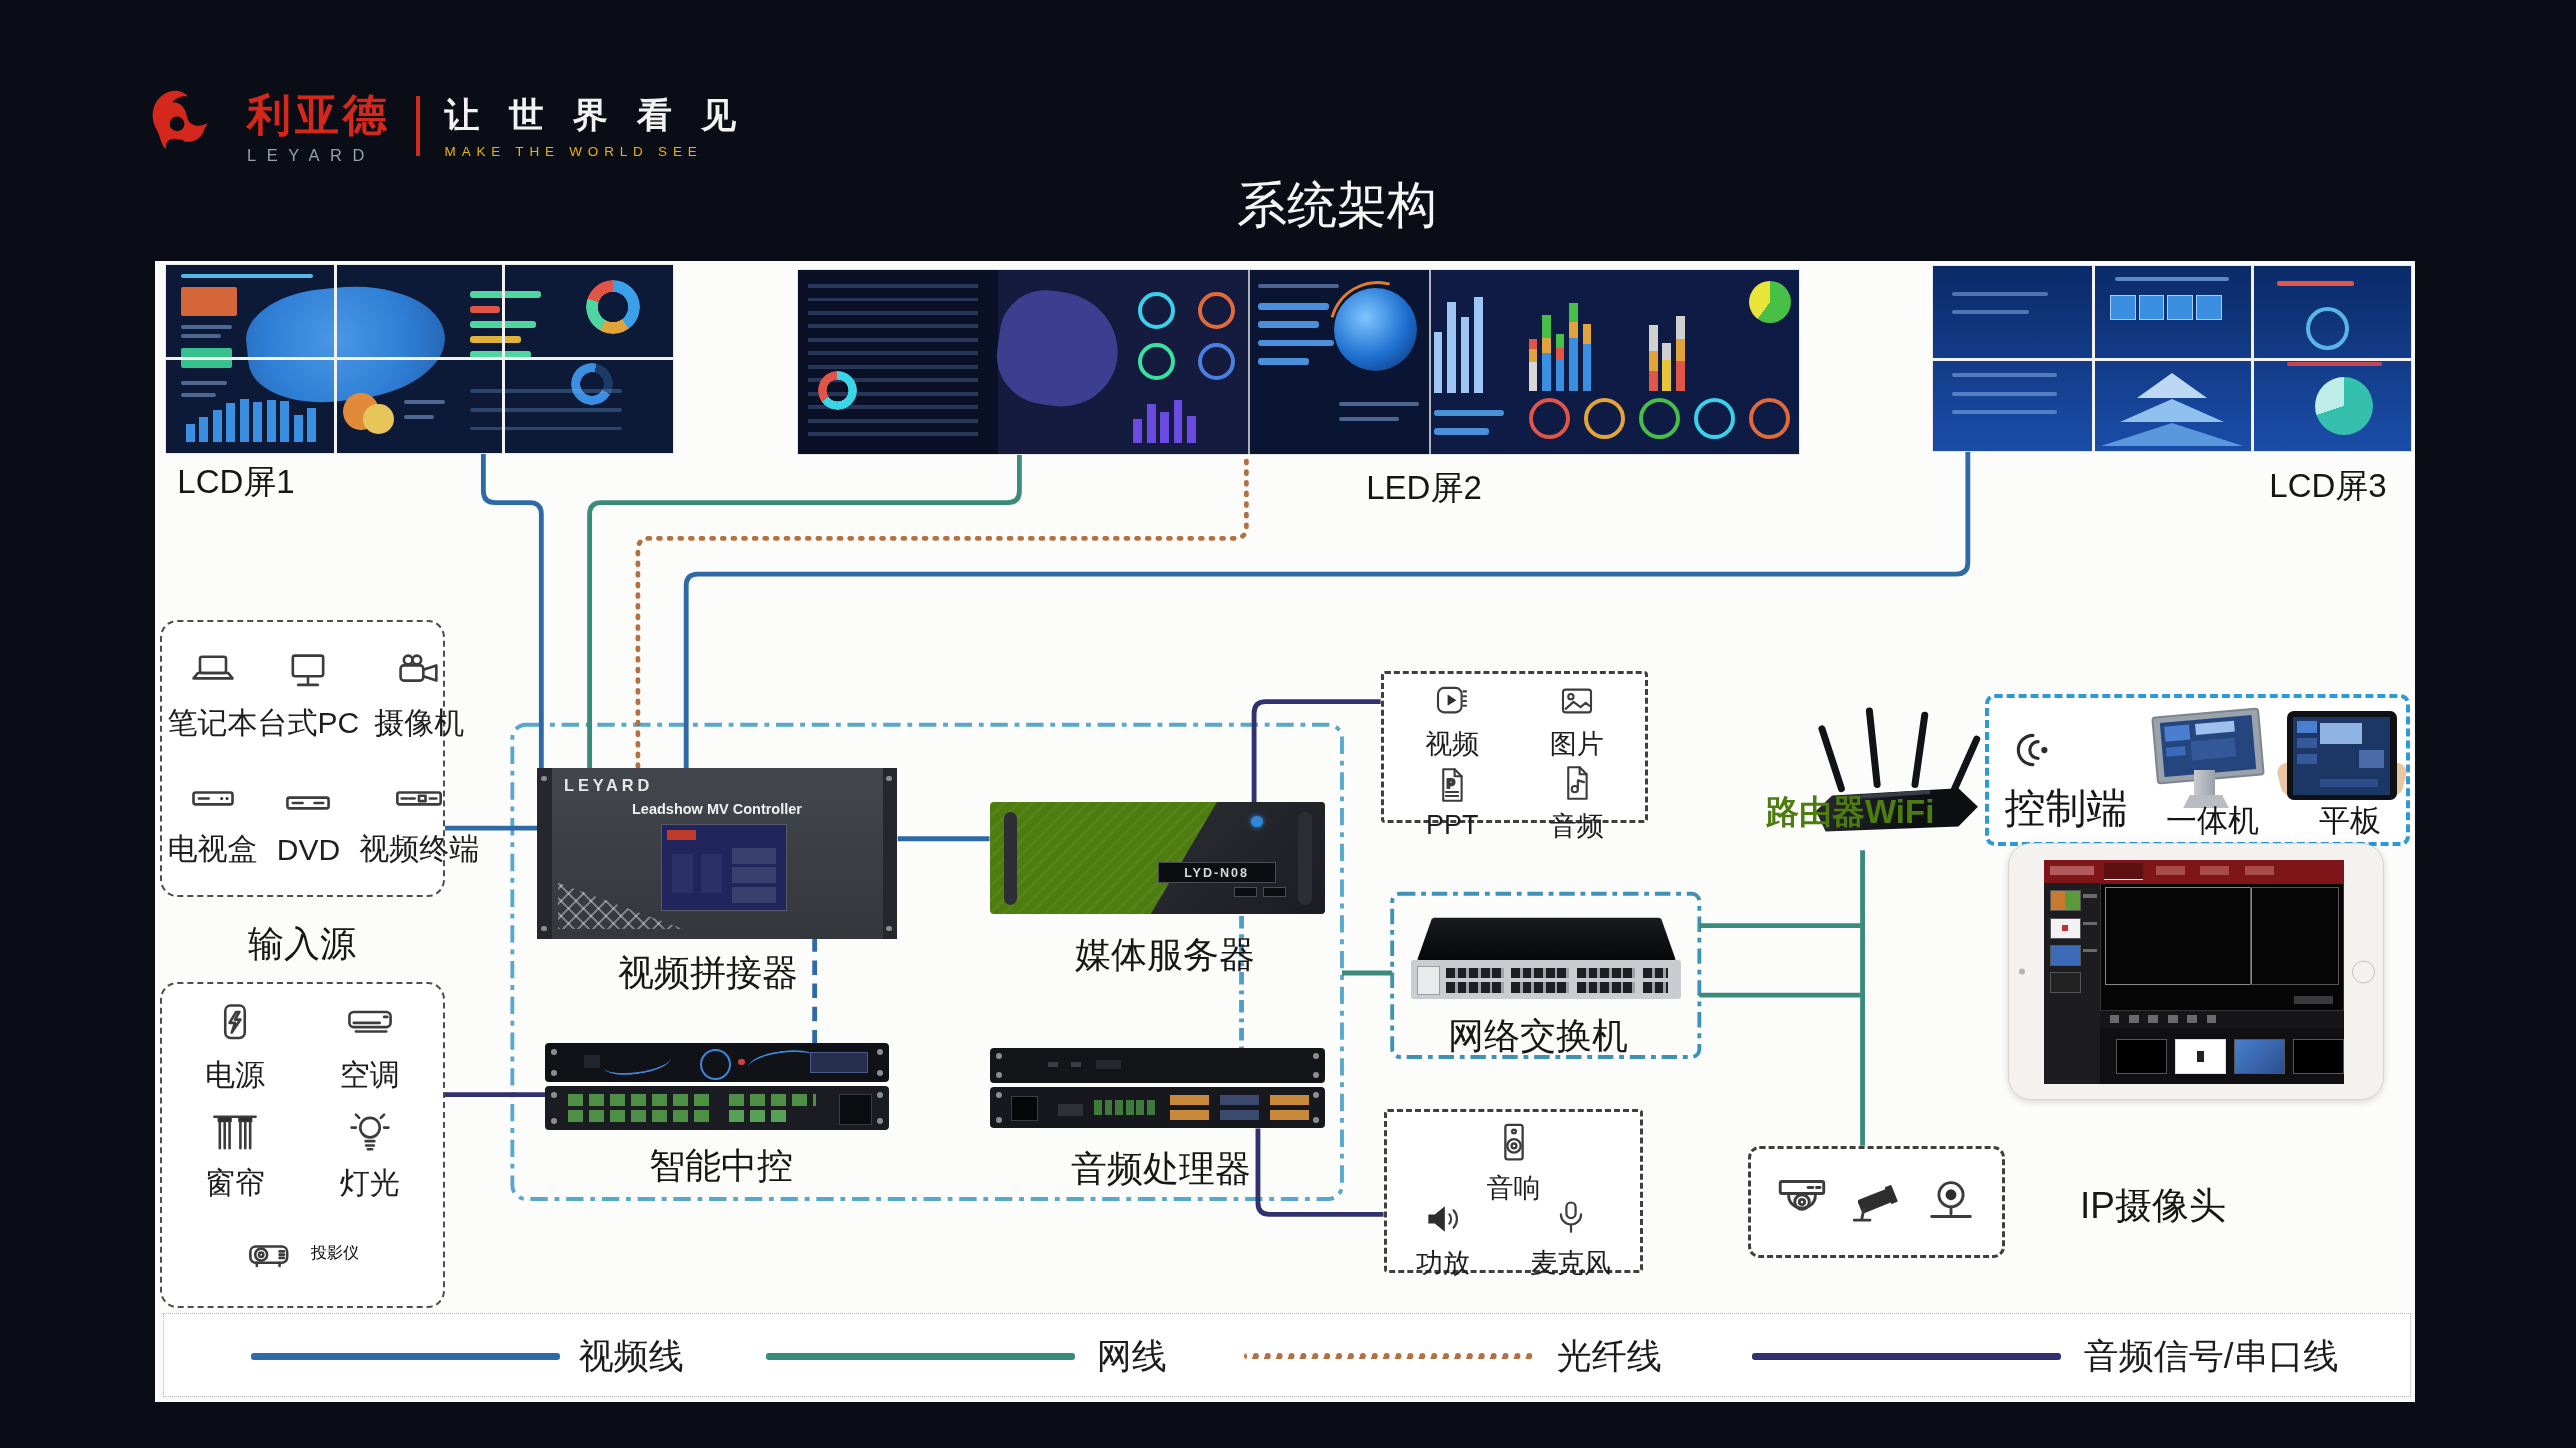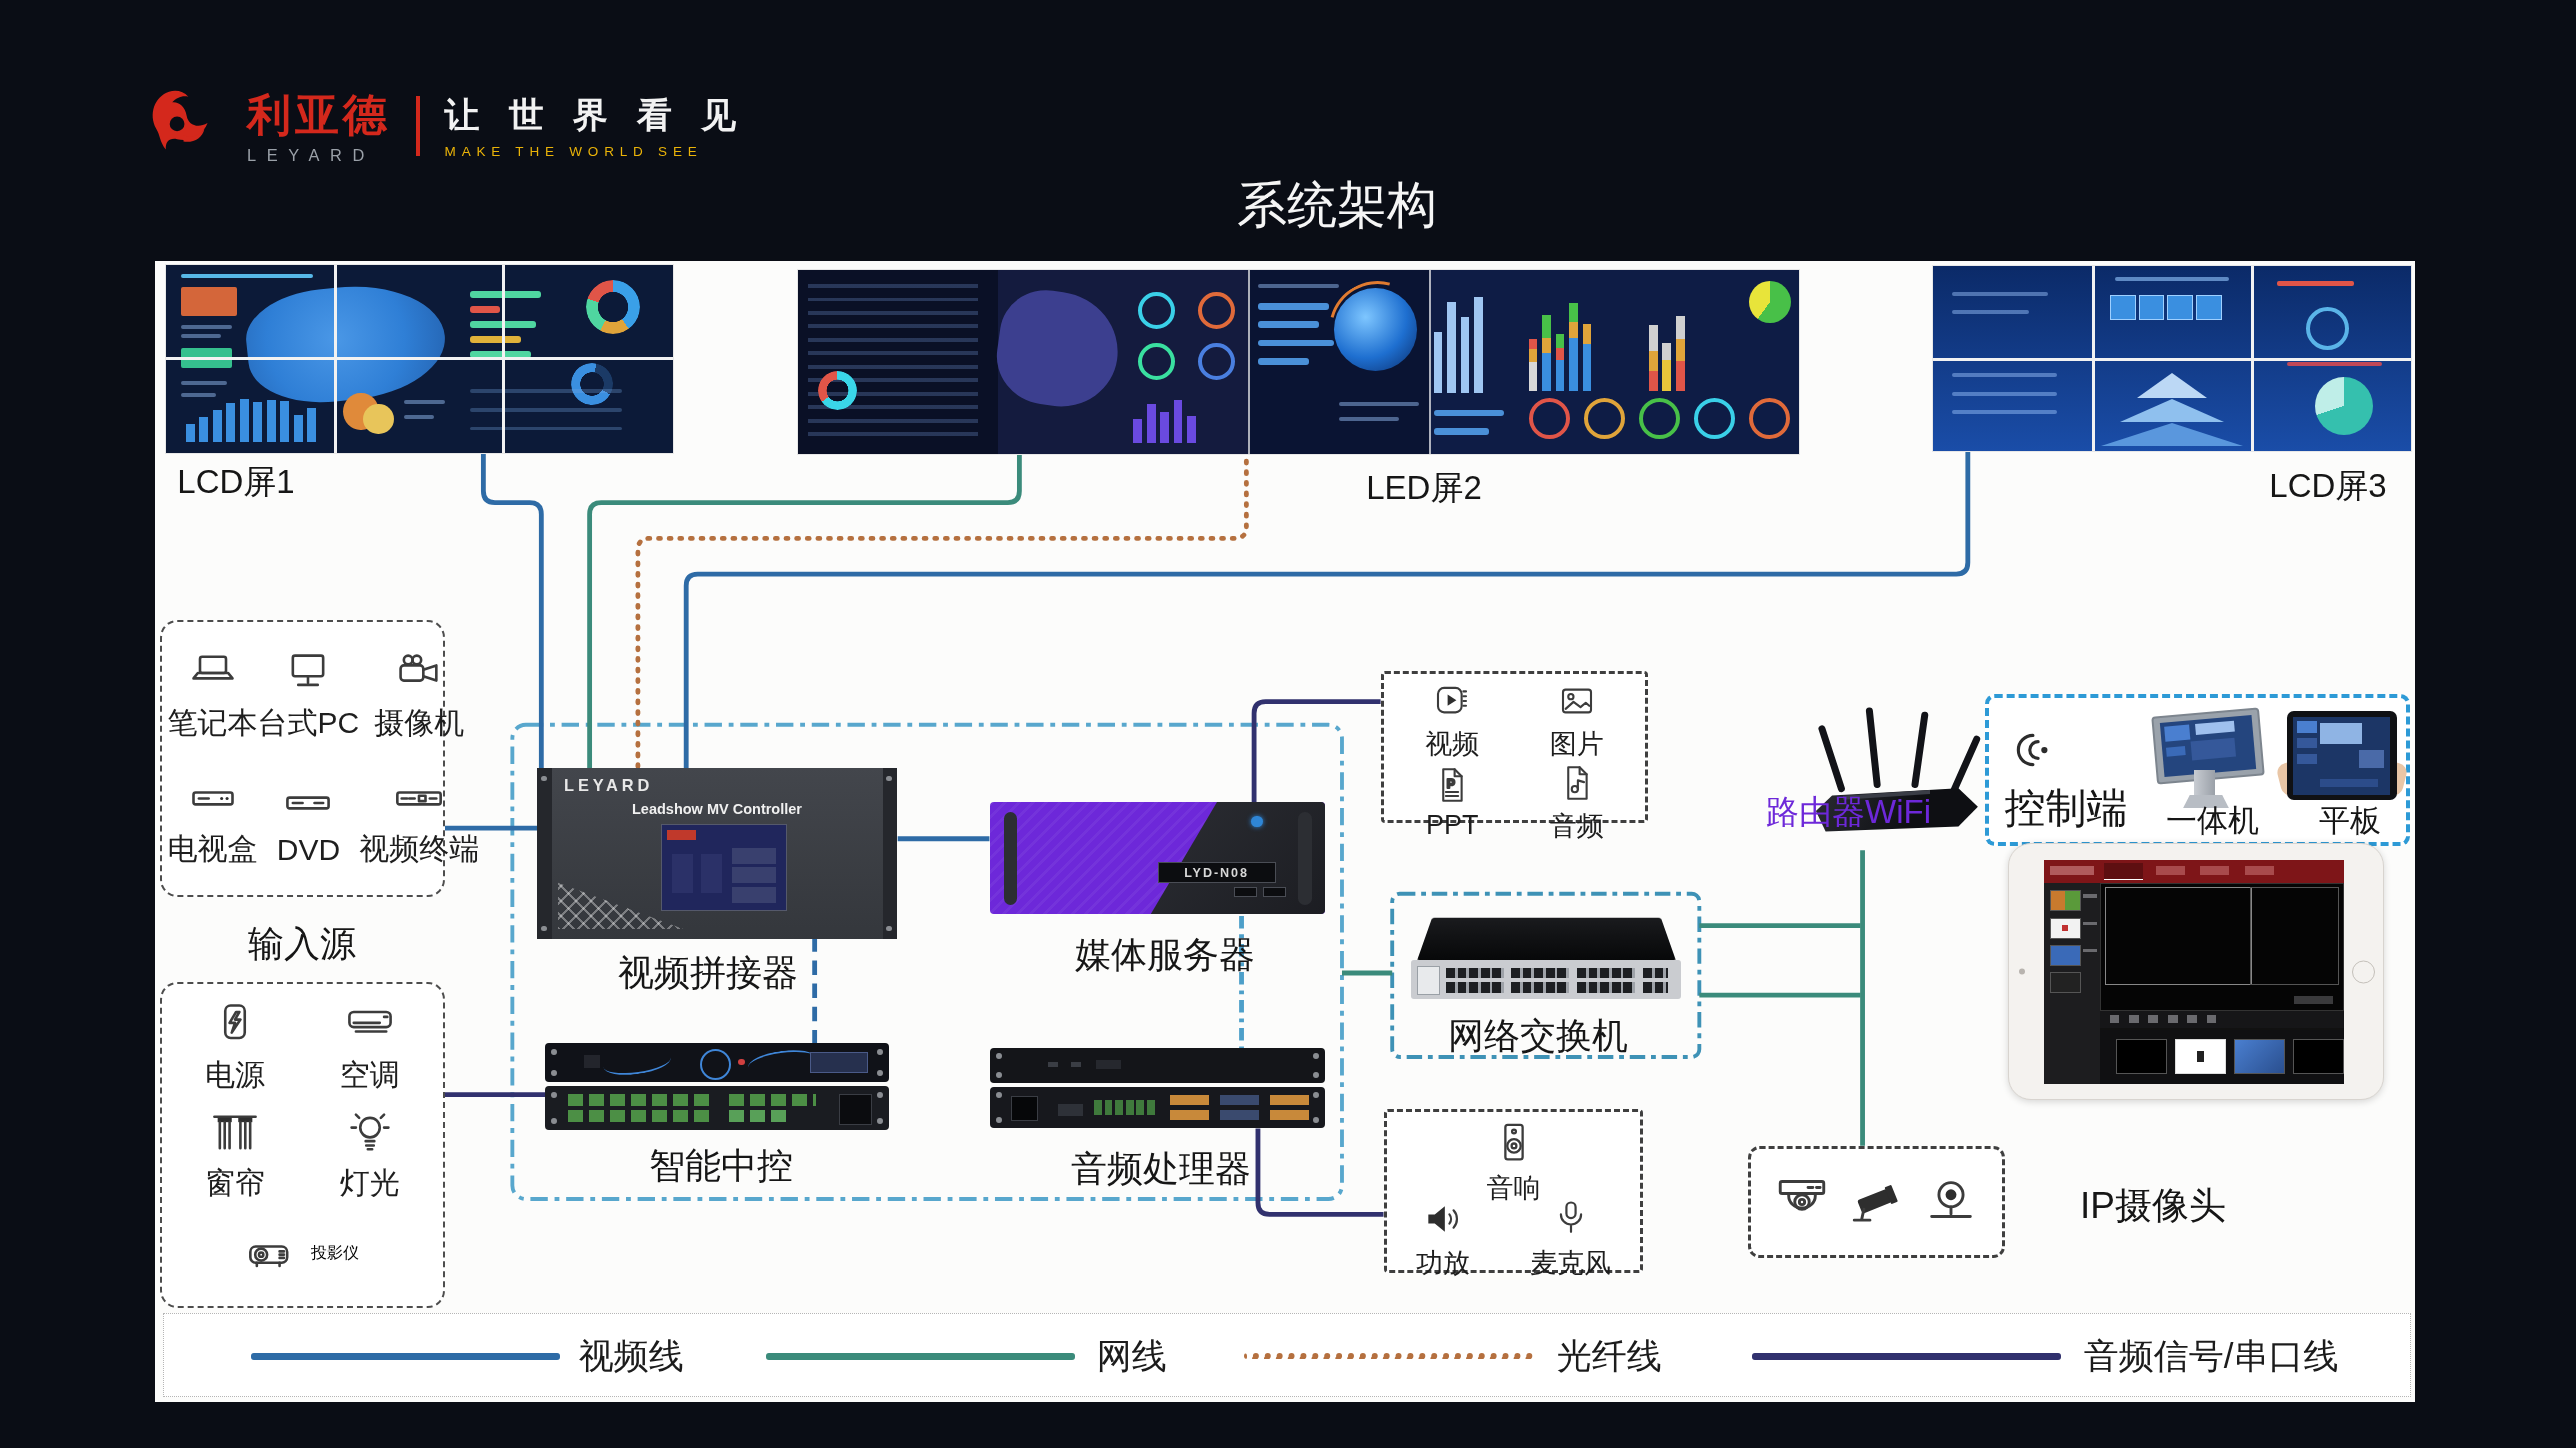--- a/index.html
+++ b/index.html
@@ -334,21 +334,21 @@
         <div class="abs" style="left:70px;top:23px;width:44px;height:15.5px;background:#39406e;"></div>
         <div class="abs" style="left:70px;top:42px;width:44px;height:15.5px;background:#39406e;"></div>
         <div class="abs" style="left:70px;top:62px;width:44px;height:15.5px;background:#39406e;"></div>
         <div class="abs" style="left:9.7px;top:29px;width:21px;height:39px;background:#2b3168;"></div>
         <div class="abs" style="left:39px;top:29px;width:21px;height:39px;background:#2b3168;"></div>
       </div>
       <div class="abs" style="left:21px;bottom:9.7px;width:126px;height:62px;clip-path:polygon(0 100%,0 25%,100% 100%);background:repeating-linear-gradient(45deg,rgba(255,255,255,.35) 0 1.9px,transparent 1.9px 10.6px),repeating-linear-gradient(-45deg,rgba(255,255,255,.35) 0 1.9px,transparent 1.9px 10.6px);"></div>
     </div>
     <div class="dev-label" style="left:553px;top:688px;">视频拼接器</div>
 
-    <div class="abs rack" style="left:835px;top:541px;width:335px;height:112px;background:#6d28d9;overflow:hidden;">
+    <div class="abs rack" style="left:835px;top:541px;width:335px;height:112px;background:#4d7c0f;overflow:hidden;">
       <div class="abs" style="left:0;top:0;right:0;bottom:0;background:repeating-linear-gradient(135deg,rgba(255,255,255,.05) 0 2.9px,transparent 2.9px 9.7px);"></div>
       <div class="abs" style="right:0;top:0;width:52%;height:100%;clip-path:polygon(38% 0,100% 0,100% 100%,0 100%);background:linear-gradient(135deg,#2b2d33,#1c1d22);"></div>
       <div class="abs" style="left:13.5px;top:9.7px;width:13.5px;height:93px;background:#2c2e33;border-radius:6.8px;"></div>
       <div class="abs" style="right:13.5px;top:9.7px;width:13.5px;height:93px;background:#2c2e33;border-radius:6.8px;"></div>
       <div class="abs" style="left:50%;top:60px;width:116px;height:19.3px;background:#0c0d10;border:1px solid #4a4d55;display:flex;align-items:center;justify-content:center;">
         <span style="font-size:12.6px;font-weight:bold;letter-spacing:1.9px;color:#d8d8d8;">LYD-N08</span>
       </div>
       <div class="abs" style="right:62px;top:13.5px;width:11.6px;height:11.6px;border-radius:50%;background:#2f86d6;box-shadow:0 0 5.8px #2f86d6;"></div>
       <div class="abs" style="right:68px;bottom:17.4px;width:21px;height:7.7px;background:#0c0d10;border:1px solid #4a4d55;"></div>
       <div class="abs" style="right:39px;bottom:17.4px;width:21px;height:7.7px;background:#0c0d10;border:1px solid #4a4d55;"></div>
@@ -444,21 +444,21 @@
     </div>
 
     <div class="abs" style="left:1659px;top:452px;width:166px;height:135px;">
       <div class="ant" style="left:25px;bottom:56px;height:70px;transform:rotate(-18deg);"></div>
       <div class="ant" style="left:60px;bottom:60px;height:81px;transform:rotate(-6deg);"></div>
       <div class="ant" style="left:97px;bottom:60px;height:77px;transform:rotate(8deg);"></div>
       <div class="ant" style="left:133px;bottom:50px;height:68px;transform:rotate(24deg);"></div>
       <div class="abs" style="left:1.9px;top:64px;width:162px;height:62px;clip-path:polygon(0% 55%,10% 30%,88% 18%,100% 48%,88% 80%,6% 88%);background:linear-gradient(115deg,#2b2d33,#0e0f13 60%);"></div>
       <div class="abs" style="left:29px;top:77px;width:87px;height:9.7px;clip-path:polygon(0 60%,100% 0,100% 40%,0 100%);background:#3a3d46;"></div>
     </div>
-    <div class="abs" style="left:1611px;top:529px;font-size:33px;color:#6d28d9;white-space:nowrap;">路由器WiFi</div>
+    <div class="abs" style="left:1611px;top:529px;font-size:33px;color:#4d7c0f;white-space:nowrap;font-weight:bold;">路由器WiFi</div>
 
     <div class="abs" style="left:1830px;top:433px;width:425px;height:152px;border:4.8px dashed #2d9ad6;border-radius:9.7px;background:#fff;box-sizing:border-box;">
       <svg class="abs" style="left:21px;top:27px;width:50px;height:50px;" viewBox="0 0 48 48">
         <g transform="rotate(-90 24 24)" fill="none" stroke="#2c2c2c" stroke-width="3" stroke-linecap="round">
           <path d="M10 22 a14 14 0 0 1 28 0"></path>
           <path d="M16 27 a8 8 0 0 1 16 0"></path>
           <circle cx="24" cy="33" r="3" fill="#2c2c2c" stroke="none"></circle>
         </g>
       </svg>
       <div class="abs" style="left:15.5px;top:83px;font-size:41px;color:#161616;white-space:nowrap;">控制端</div>

